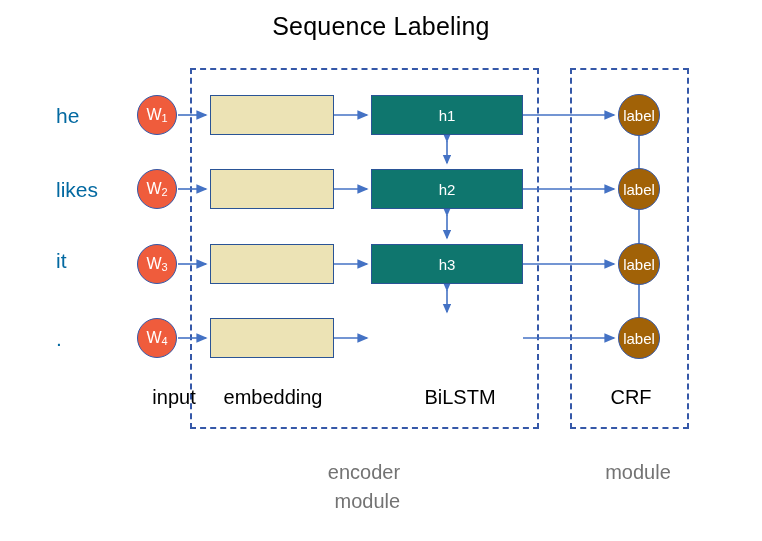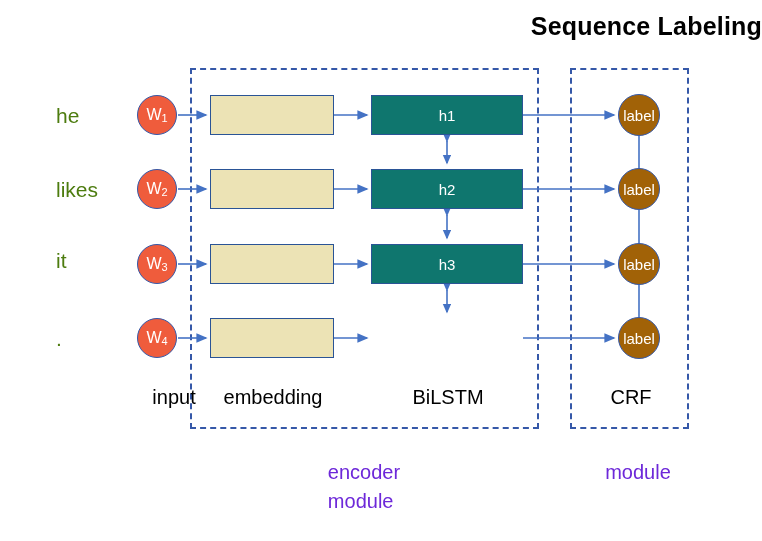--- a/index.html
+++ b/index.html
@@ -15,44 +15,44 @@
     width: 762px;
     height: 541px;
     background: #ffffff;
     overflow: hidden;
   }
   .title {
     position: absolute;
     left: 0;
     top: 12px;
     width: 762px;
-    text-align: right;
+    text-align: center;
     font-size: 25px;
-    font-weight: bold;
+    font-weight: normal;
     color: #000000;
     letter-spacing: 0.2px;
   }
   
   .dashed-box {
     position: absolute;
     border: 2px dashed #3558a8;
     box-sizing: border-box;
     background: transparent;
   }
   #encoder-frame { left: 190px; top: 68px; width: 349px; height: 361px; }
   #decoder-frame { left: 570px; top: 68px; width: 119px; height: 361px; }
 
   
   .word-label {
     position: absolute;
     left: 56px;
     width: 80px;
     text-align: left;
     font-size: 21px;
-    color: #4d7c0f;
+    color: #0369a1;
     line-height: 1;
     transform: translateY(-50%);
   }
 
   
   .w-circle {
     position: absolute;
     width: 40px;
     height: 40px;
     border-radius: 50%;
@@ -130,22 +130,22 @@
     text-align: center;
     transform: translateX(-50%);
     white-space: nowrap;
   }
 
   
   .module-caption {
     position: absolute;
     top: 458px;
     font-size: 20px;
-    color: #6d28d9;
-    text-align: left;
+    color: #737373;
+    text-align: right;
     transform: translateX(-50%);
     line-height: 1.45;
     white-space: nowrap;
   }
 
   svg.wires {
     position: absolute;
     left: 0;
     top: 0;
     width: 762px;
@@ -229,21 +229,21 @@
   <div class="word-label" style="top:338px">.</div>
   <div class="w-circle" style="left:157px; top:338px">
     <span>W</span>
       <sub>4</sub>
   </div>
   <div class="embed-box" style="top:338px"></div>
   <div class="label-circle" style="top:338px">label</div>
 
   <div class="col-caption" style="left:174px">input</div>
   <div class="col-caption" style="left:273px">embedding</div>
-  <div class="col-caption" style="left:448px">BiLSTM</div>
+  <div class="col-caption" style="left:460px">BiLSTM</div>
   <div class="col-caption" style="left:631px">CRF</div>
 
   <div class="module-caption" style="left:364px">
     <div>encoder</div>
     <div>module</div>
   </div>
   <div class="module-caption" style="left:638px">
     <div>module</div>
   </div>
 

